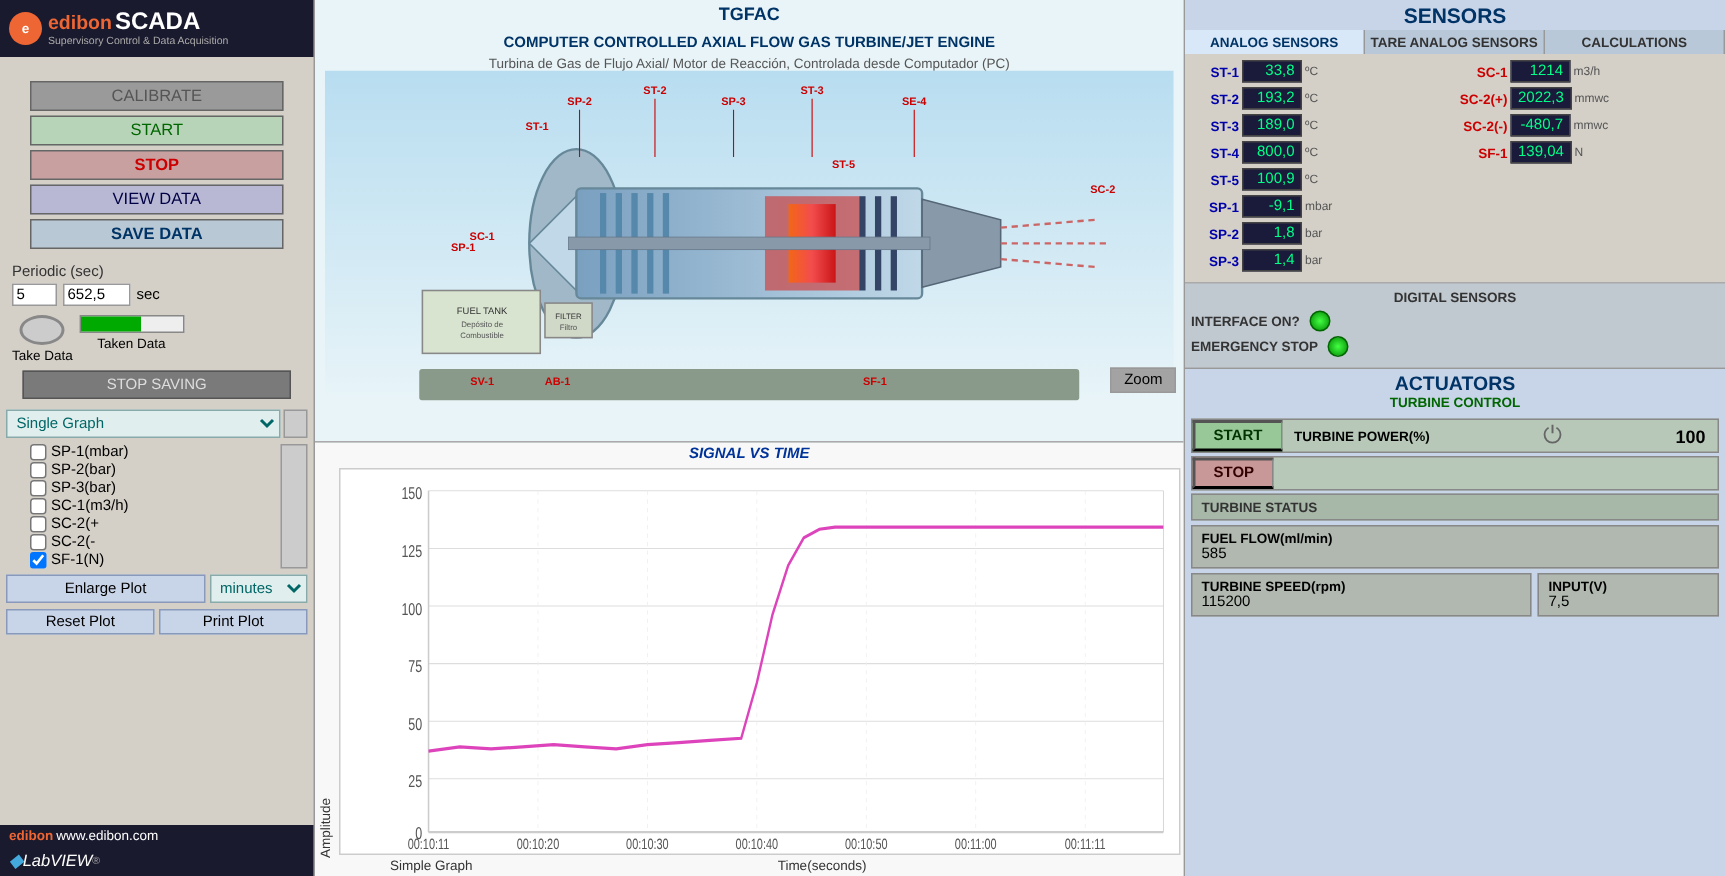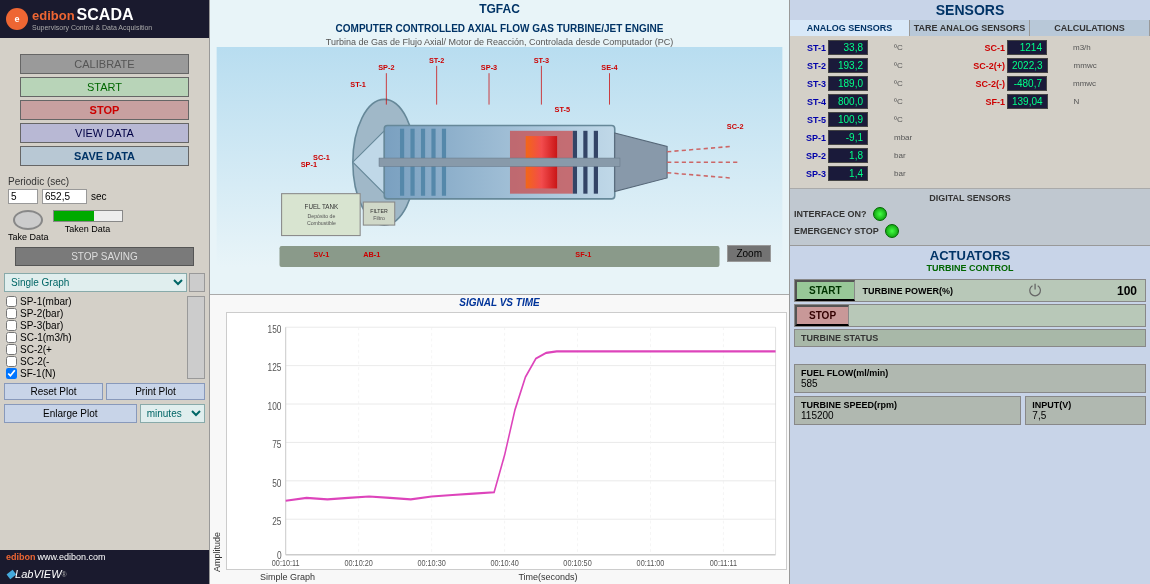--- a/index.html
+++ b/index.html
@@ -38,21 +38,21 @@
     .oval-btn { border: 2px solid #888; border-radius: 50%; width: 30px; height: 20px; background: #ccc; display: flex; align-items: center; justify-content: center; font-size: 8px; }
 
     .stop-saving-btn { margin: 3px 15px; padding: 3px; text-align: center; background: #7a7a7a; color: #ddd; font-size: 10px; border: 1px solid #555; cursor: pointer; }
 
     .graph-section { padding: 4px 4px; flex: 1; display: flex; flex-direction: column; }
     .graph-type-row { display: flex; gap: 2px; margin-bottom: 4px; }
     .graph-type-select { flex: 1; padding: 2px; font-size: 10px; background: #e0eeee; border: 1px solid #88aaaa; color: #006666; }
     .graph-scroll { width: 16px; background: #ccc; border: 1px solid #999; }
 
     .signal-list { display: flex; flex-direction: column; gap: 1px; padding: 0 2px; }
-    .signal-item { display: flex; align-items: flex-end; gap: 3px; font-size: 10px; }
+    .signal-item { display: flex; align-items: flex-end; gap: 3px; font-size: 10px; margin-left: 14px; }
     .signal-cb { width: 11px; height: 11px; }
 
     .graph-action-row { display: flex; gap: 3px; margin-top: 4px; flex-wrap: wrap; }
     .graph-btn { padding: 2px 6px; font-size: 10px; background: #c8d4e8; border: 1px solid #8899bb; cursor: pointer; flex: 1; text-align: center; }
     .graph-btn-wide { flex: 2; }
 
     .edibon-footer { background: #1a1a2e; color: #fff; font-size: 9px; padding: 2px 6px; display: flex; align-items: center; gap: 2px; }
     .labview-logo { background: #1a1a2e; padding: 2px 6px; display: flex; align-items: center; }
     .labview-text { color: #fff; font-size: 11px; font-style: italic; }
     .labview-tm { color: #aaa; font-size: 7px; vertical-align: super; }
@@ -61,21 +61,21 @@
     .center-panel { flex: 1; display: flex; flex-direction: column; border-right: 1px solid #999; }
 
     .turbine-diagram { background: #e8f4f8; border-bottom: 1px solid #aaa; position: relative; overflow: hidden; }
     .diagram-title { text-align: center; font-size: 12px; font-weight: bold; color: #003366; padding: 2px; line-height: 1.3; }
     .diagram-subtitle { text-align: center; font-size: 9px; color: #555; }
     .diagram-image-area { position: relative; height: 220px; display: flex; align-items: center; justify-content: center; }
 
     
     .turbine-svg { width: 100%; height: 220px; }
 
-    .zoom-btn { position: absolute; bottom: 5px; right: 18px; padding: 2px 8px; background: #737373; border: 1px solid #999; font-size: 10px; cursor: pointer; }
+    .zoom-btn { position: absolute; bottom: 5px; right: 5px; padding: 2px 8px; background: #a3a3a3; border: 1px solid #999; font-size: 10px; cursor: pointer; }
 
     .signal-chart-area { background: #f8f8f8; flex: 1; display: flex; flex-direction: column; }
     .signal-title { text-align: center; font-size: 10px; color: #003399; font-weight: bold; padding: 2px; font-style: italic; }
 
     .chart-container { flex: 1; display: flex; }
     .chart-y-label { writing-mode: vertical-rl; transform: rotate(180deg); font-size: 9px; color: #333; display: flex; align-items: center; padding: 0 2px; }
     .chart-main { flex: 1; position: relative; background: white; border: 1px solid #ccc; margin: 2px; padding-left: 17px; }
 
     
     .right-panel { width: 360px; min-width: 360px; background: #d4d0c8; display: flex; flex-direction: column; }
@@ -88,21 +88,21 @@
     .sensors-tab.active { background: #d8e8f8; color: #003366; }
 
     .sensors-body { display: flex; padding: 4px; gap: 6px; }
     .analog-col { flex: 1; }
     .tare-col { flex: 1; }
 
     .sensor-row { display: flex; align-items: center; gap: 2px; margin-bottom: 3px; }
     .sensor-label { font-size: 9px; color: #0000aa; font-weight: bold; min-width: 32px; text-align: right; }
     .sensor-label.red { color: #cc0000; }
     .sensor-value-box { background: #1a1a3a; color: #00ff88; font-size: 10px; padding: 1px 4px; min-width: 40px; text-align: right; border: 1px solid #444; }
-    .sensor-unit { font-size: 8px; color: #555; min-width: 28px; margin-left: 24px; }
+    .sensor-unit { font-size: 8px; color: #555; min-width: 28px; }
 
     .digital-sensors-section { background: #c0c8d0; padding: 4px; border-top: 1px solid #aaa; }
     .digital-title { font-size: 9px; font-weight: bold; color: #333; text-align: center; margin-bottom: 4px; }
     .digital-row { display: flex; align-items: center; gap: 6px; margin-bottom: 3px; }
     .digital-label { font-size: 9px; font-weight: bold; color: #333; }
     .led-green { width: 14px; height: 14px; background: radial-gradient(circle, #44ff44, #008800); border-radius: 50%; border: 1px solid #006600; }
 
     .actuators-section { background: #c8d4e8; border-top: 1px solid #999; flex: 1; }
     .actuators-header { text-align: center; padding: 2px; }
     .actuators-title { font-size: 13px; font-weight: bold; color: #003366; }
@@ -111,21 +111,21 @@
     .actuators-body { padding: 4px; }
     .actuator-control-row { display: flex; align-items: center; background: #b8c8b8; border: 1px solid #888; margin-bottom: 2px; }
     .actuator-ctrl-btn { padding: 3px 12px; font-size: 10px; cursor: pointer; border-right: 1px solid #888; font-weight: bold; }
     .btn-act-start { background: #98c898; color: #003300; }
     .btn-act-stop { background: #c89898; color: #330000; }
     .actuator-power-area { flex: 1; display: flex; align-items: center; justify-content: space-between; padding: 0 8px; }
     .actuator-power-label { font-size: 9px; font-weight: bold; }
     .actuator-power-icon { font-size: 16px; color: #666; }
     .actuator-power-value { font-size: 12px; font-weight: bold; }
 
-    .turbine-status-box { background: #a8b8a8; border: 1px solid #888; padding: 3px 6px; margin-bottom: 17px; }
+    .turbine-status-box { background: #a8b8a8; border: 1px solid #888; padding: 3px 6px; margin-bottom: 3px; }
     .turbine-status-label { font-size: 9px; font-weight: bold; color: #333; }
     .turbine-status-value { font-size: 9px; color: #000; text-align: center; }
 
     .fuel-flow-box { background: #b0b8b0; border: 1px solid #888; padding: 3px 6px; margin-bottom: 3px; }
     .fuel-label { font-size: 9px; font-weight: bold; }
     .fuel-value { font-size: 10px; }
 
     .turbine-speed-row { display: flex; gap: 4px; }
     .turbine-speed-box { flex: 2; background: #b0b8b0; border: 1px solid #888; padding: 3px 6px; }
     .input-v-box { flex: 1; background: #b0b8b0; border: 1px solid #888; padding: 3px 6px; }
@@ -217,28 +217,28 @@
           </div>
           <div class="signal-item">
             <input type="checkbox" class="signal-cb" checked="" style="">
             <span>SF-1(N)</span>
           </div>
         </div>
         <div style="width:18px;background:#ccc;border:1px solid #999;"></div>
       </div>
 
       <div class="graph-action-row">
-        <button class="graph-btn">Reset Plot</button>
-        <button class="graph-btn">Print Plot</button>
-      </div>
-      <div class="graph-action-row">
         <button class="graph-btn graph-btn-wide">Enlarge Plot</button>
         <select class="graph-type-select" style="flex:1;">
           <option>minutes</option>
         </select>
+      </div>
+      <div class="graph-action-row">
+        <button class="graph-btn">Reset Plot</button>
+        <button class="graph-btn">Print Plot</button>
       </div>
     </div>
 
     <div class="edibon-footer">
       <span style="color:#e63;font-weight:bold;font-size:9px;">edibon</span>
       <span>www.edibon.com</span>
     </div>
     <div class="labview-logo">
       <span style="color:#44aadd;font-size:13px;font-weight:bold;font-style:italic;">⬥ </span>
       <span class="labview-text">LabVIEW</span>

